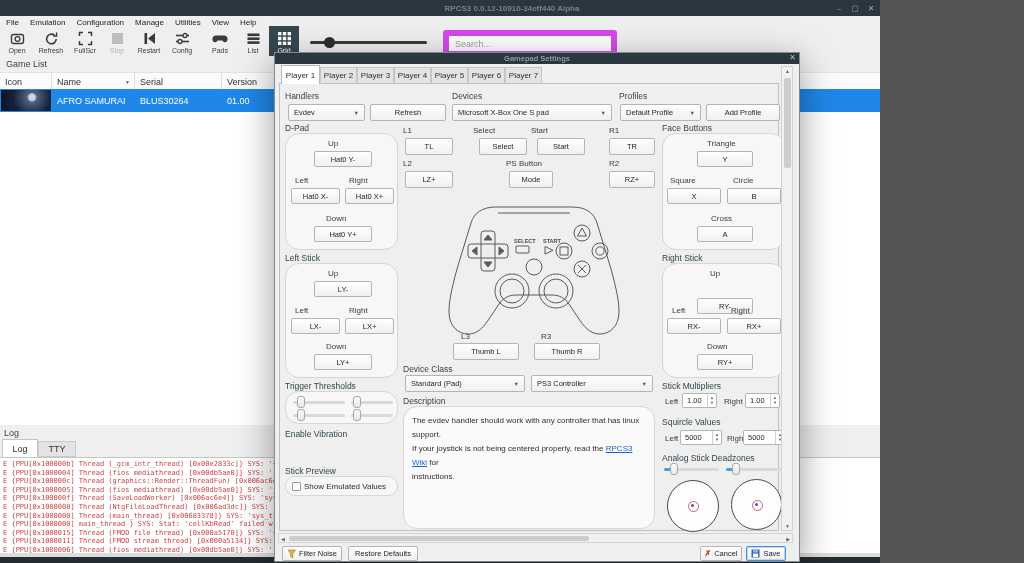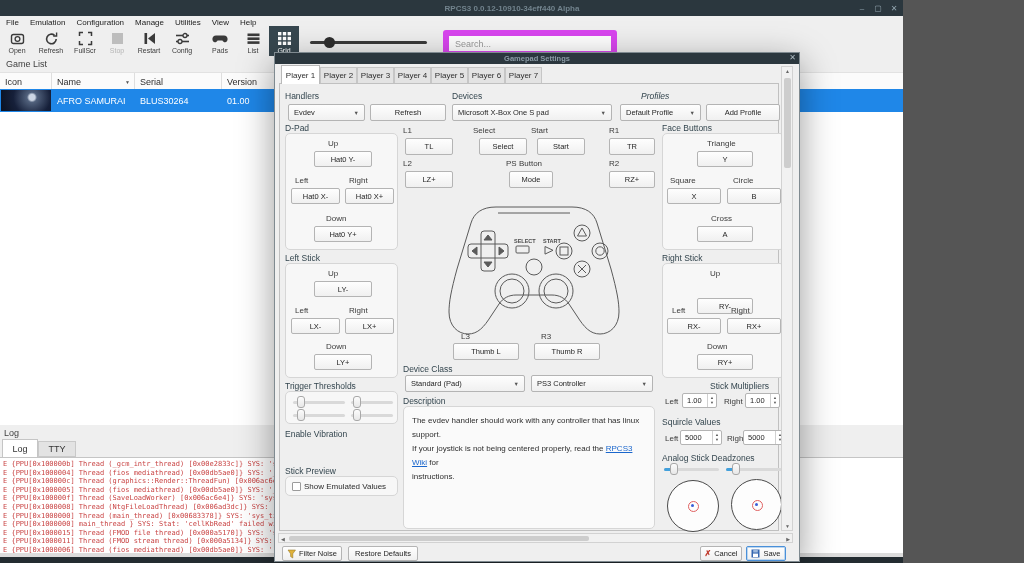--- a/index.html
+++ b/index.html
@@ -1,17 +1,17 @@
 <!DOCTYPE html>
 <html><head>
 <meta charset="utf-8">
 <style>
   html,body{margin:0;padding:0;background:#555;}
   #root{position:relative;width:880px;height:563px;background:#efefef;overflow:hidden;
-        font-family:"Liberation Sans",sans-serif;padding-left:23px;-webkit-font-smoothing:antialiased;}
+        font-family:"Liberation Sans",sans-serif;-webkit-font-smoothing:antialiased;}
   .abs{position:absolute;}
   
   .titlebar{left:0;top:0;width:1024px;height:16px;background:#2b373e;display:flex;align-items:center;justify-content:center;}
   .titlebar .t{font-size:8px;color:#72838d;font-weight:bold;}
   .winbtn{position:absolute;top:1px;width:14px;height:14px;color:#93a5af;font-size:8px;display:flex;align-items:center;justify-content:center;}
   .menubar{left:0;top:16px;width:1024px;height:13px;background:#efefef;display:flex;align-items:center;gap:11px;padding-left:6px;border-bottom:1px solid #e6e6e6;}
   .menubar span{font-size:8px;color:#1c1c1c;}
   .toolbar{left:0;top:29px;width:1024px;height:27px;background:#efefef;}
   .tbtn{position:absolute;top:0;width:30px;height:27px;display:flex;flex-direction:column;align-items:center;justify-content:flex-start;}
   .tbtn svg{margin-top:2px;}
@@ -42,21 +42,21 @@
   .dialog{left:274px;top:52px;width:526px;height:510px;background:#efefef;border:1px solid #7f8a90;box-sizing:border-box;box-shadow:0 10px 34px rgba(0,0,0,.4);}
   .dtitle{position:absolute;left:0;top:0;width:100%;height:11px;background:#2b373e;display:flex;align-items:center;justify-content:center;}
   .dtitle .t{font-size:7.5px;color:#8b9ba5;font-weight:bold;}
   .dclose{position:absolute;right:3px;top:0px;color:#aebbc3;font-size:8px;}
   .dtab{position:absolute;display:flex;align-items:center;justify-content:center;font-size:8px;color:#2e2e2e;box-sizing:border-box;}
   .dtab.on{background:#fff;border:1px solid #b9b9b9;border-bottom:none;z-index:2;}
   .dtab.off{background:#e3e3e3;border:1px solid #c6c6c6;}
   .pane{position:absolute;left:4px;top:30px;width:500px;height:448px;border:1px solid #c0c0c0;background:#efefef;box-sizing:border-box;}
   .sect{position:absolute;font-size:8.5px;color:#33454e;white-space:nowrap;}
   .lbl{position:absolute;font-size:8px;color:#3a3a3a;white-space:nowrap;}
-  .gbox{position:absolute;border:1px solid #d6d6d6;background:#f7f7f7;border-radius:5px;box-sizing:border-box;}
+  .gbox{position:absolute;border:1px solid #d6d6d6;background:#f7f7f7;border-radius:14px;box-sizing:border-box;}
   .btn{position:absolute;display:flex;align-items:center;justify-content:center;background:linear-gradient(#fefefe,#f0f0f0);
        border:1px solid #b4b4b4;border-radius:2px;font-size:7.5px;color:#1f1f1f;box-sizing:border-box;white-space:nowrap;gap:3px;}
   .combo{position:absolute;display:flex;align-items:center;background:linear-gradient(#fefefe,#f0f0f0);
        border:1px solid #b4b4b4;border-radius:2px;font-size:7.5px;color:#1f1f1f;box-sizing:border-box;padding:0 5px;white-space:nowrap;}
   .combo .arr{margin-left:auto;font-size:5.5px;color:#555;}
   .sl{position:absolute;height:3px;background:#d9d9d9;border-radius:2px;}
   .sl .fill{position:absolute;left:0;top:0;height:3px;background:#42a0dc;border-radius:2px;}
   .sl .knob{position:absolute;top:-5px;width:8px;height:12px;background:linear-gradient(#fcfcfc,#e7e7e7);border:1px solid #a8a8a8;border-radius:3px;box-sizing:border-box;}
   .spin{position:absolute;display:flex;align-items:center;background:#fff;border:1px solid #b4b4b4;border-radius:2px;font-size:7.5px;color:#1f1f1f;box-sizing:border-box;padding-left:4px;}
   .spin .arrows{margin-left:auto;height:100%;display:flex;flex-direction:column;justify-content:center;border-left:1px solid #d0d0d0;padding:0 2px;font-size:4px;line-height:4.5px;color:#555;}
@@ -271,21 +271,21 @@
         <span class="arr">▼</span>
       </div>
     <div class="btn" style="left:95px;top:51px;width:76px;height:17px;">
         <span>Refresh</span>
       </div>
     <span class="sect" style="left:177px;top:38px;">Devices</span>
     <div class="combo" style="left:177px;top:51px;width:160px;height:17px;">
         <span>Microsoft X-Box One S pad</span>
         <span class="arr">▼</span>
       </div>
-    <span class="sect" style="left:366px;top:38px;font-style:italic;">Profiles</span>
+    <span class="sect" style="left:344px;top:38px;">Profiles</span>
     <div class="combo" style="left:345px;top:51px;width:81px;height:17px;">
         <span>Default Profile</span>
         <span class="arr">▼</span>
       </div>
     <div class="btn" style="left:431px;top:51px;width:74px;height:17px;">
         <span>Add Profile</span>
       </div>
 
     <span class="sect" style="left:10px;top:70px;">D-Pad</span>
     <div class="gbox" style="left:10px;top:80px;width:113px;height:117px;">
@@ -479,21 +479,21 @@
         </div>
       <div class="btn" style="left:64px;top:54px;width:54px;height:16px;">
           <span>RX+</span>
         </div>
       <span class="lbl" style="left:44px;top:78px;">Down</span>
       <div class="btn" style="left:34px;top:90px;width:56px;height:16px;">
           <span>RY+</span>
         </div>
     </div>
 
-    <span class="sect" style="left:387px;top:328px;margin-left:48px;">Stick Multipliers</span>
+    <span class="sect" style="left:387px;top:328px;">Stick Multipliers</span>
     <span class="lbl" style="left:390px;top:344px;">Left</span>
     <div class="spin" style="left:407px;top:340px;width:35px;height:15px;">
         <span>1.00</span>
         <span class="arrows">
           <span>▲</span>
           <span>▼</span>
         </span>
       </div>
     <span class="lbl" style="left:449px;top:344px;">Right</span>
     <div class="spin" style="left:470px;top:340px;width:35px;height:15px;">

